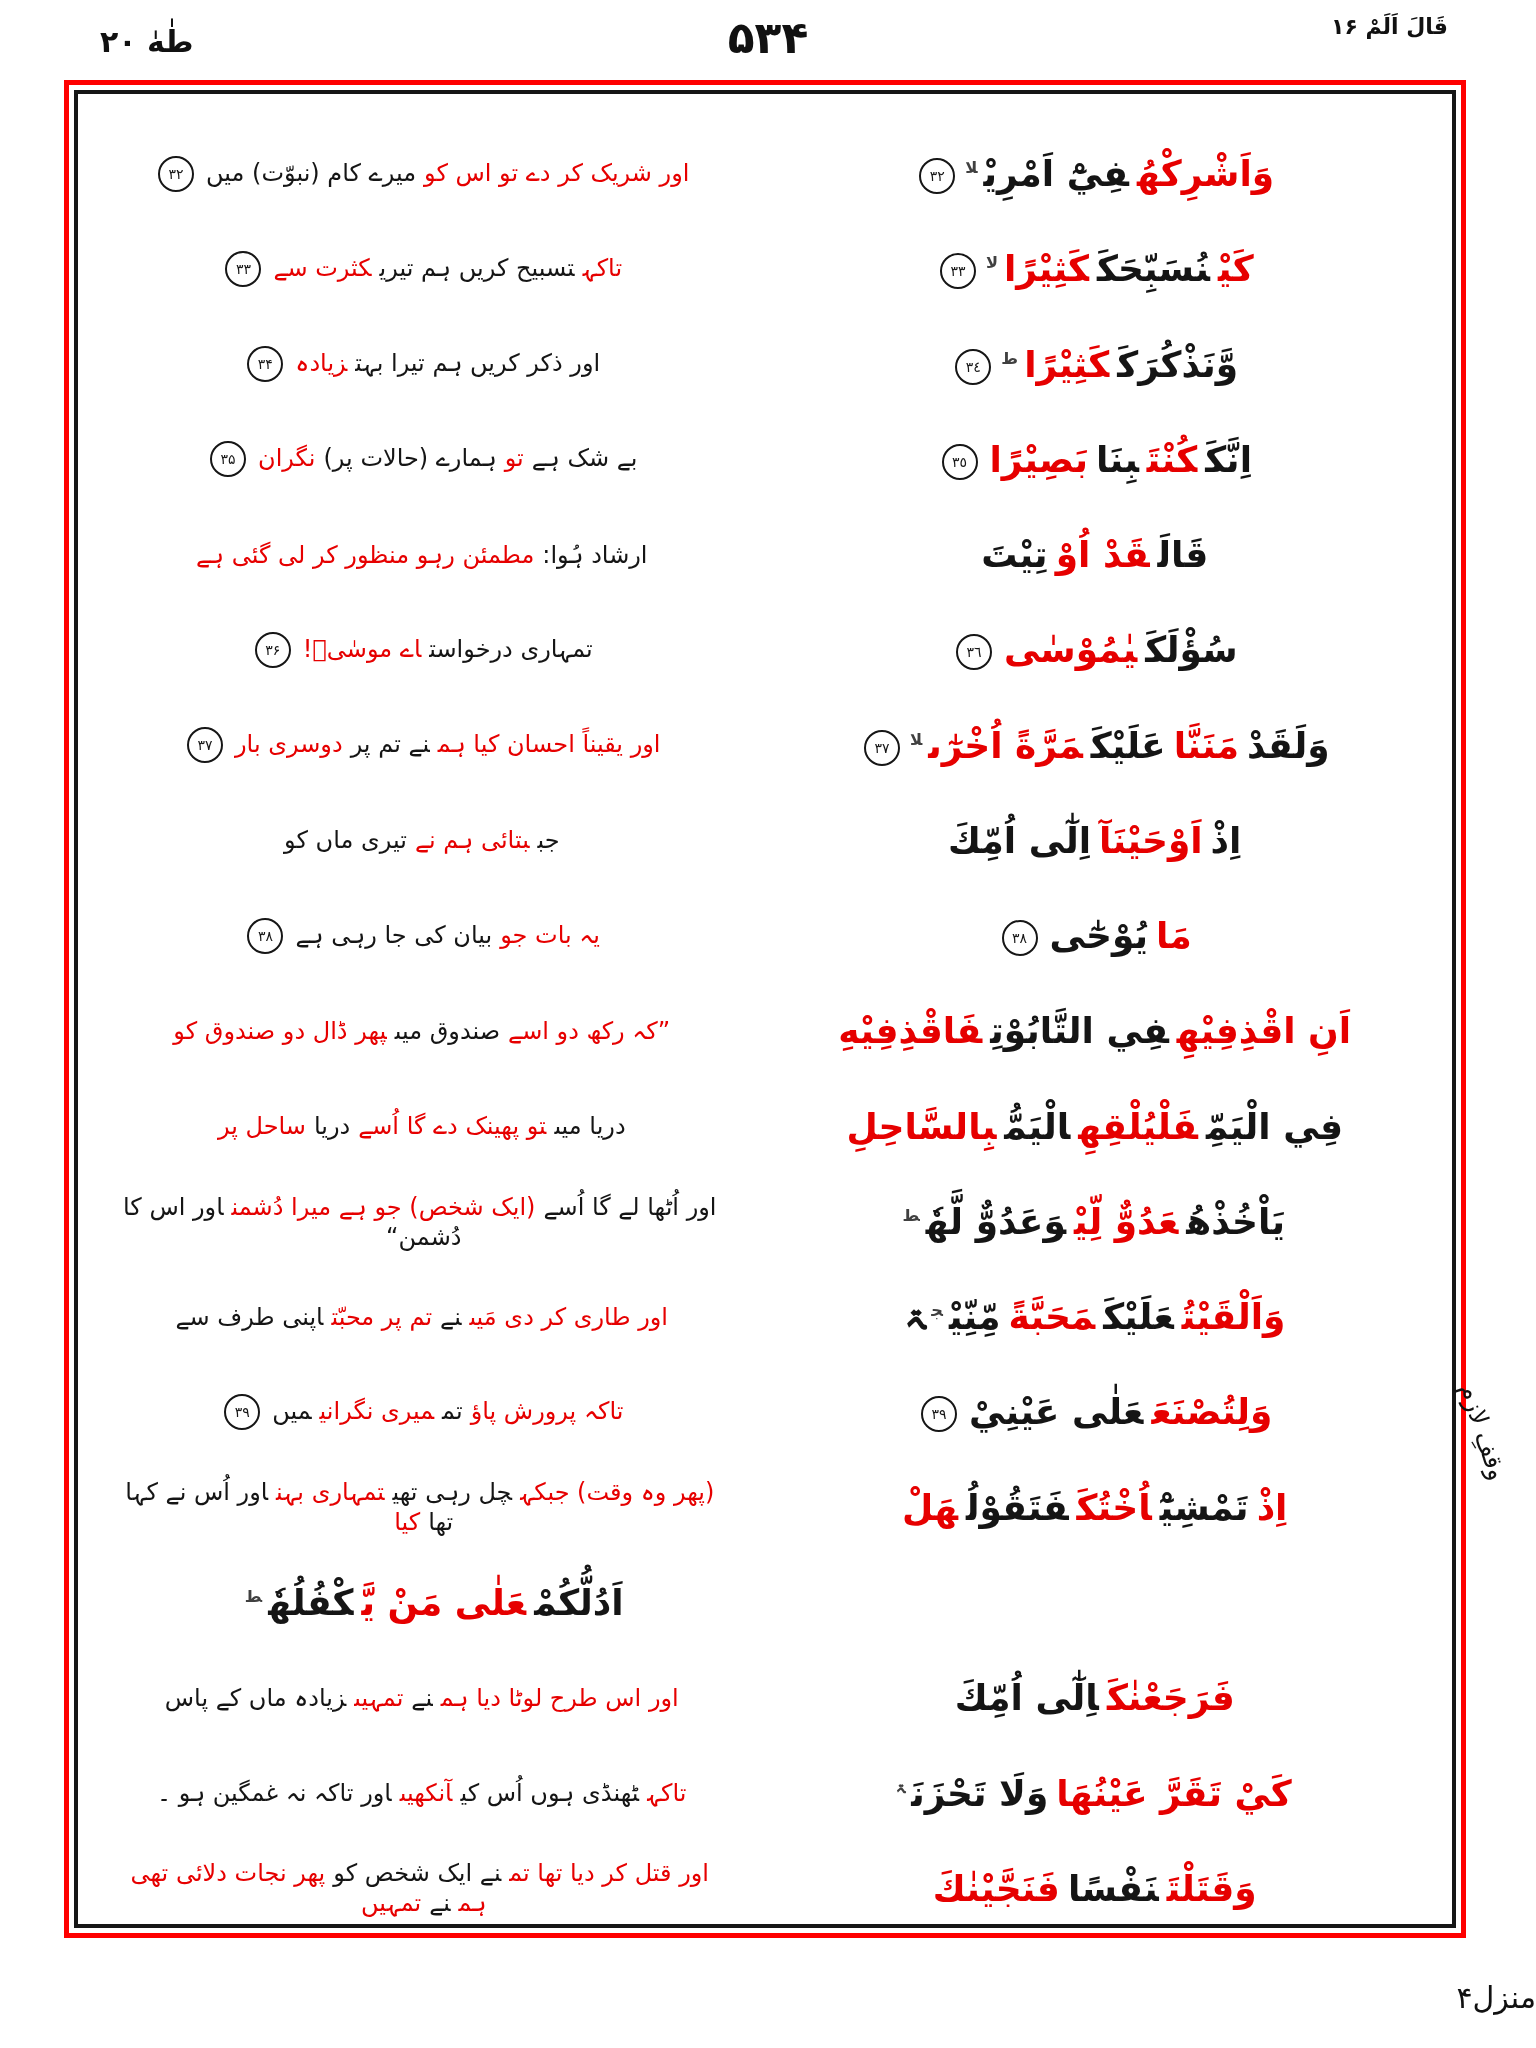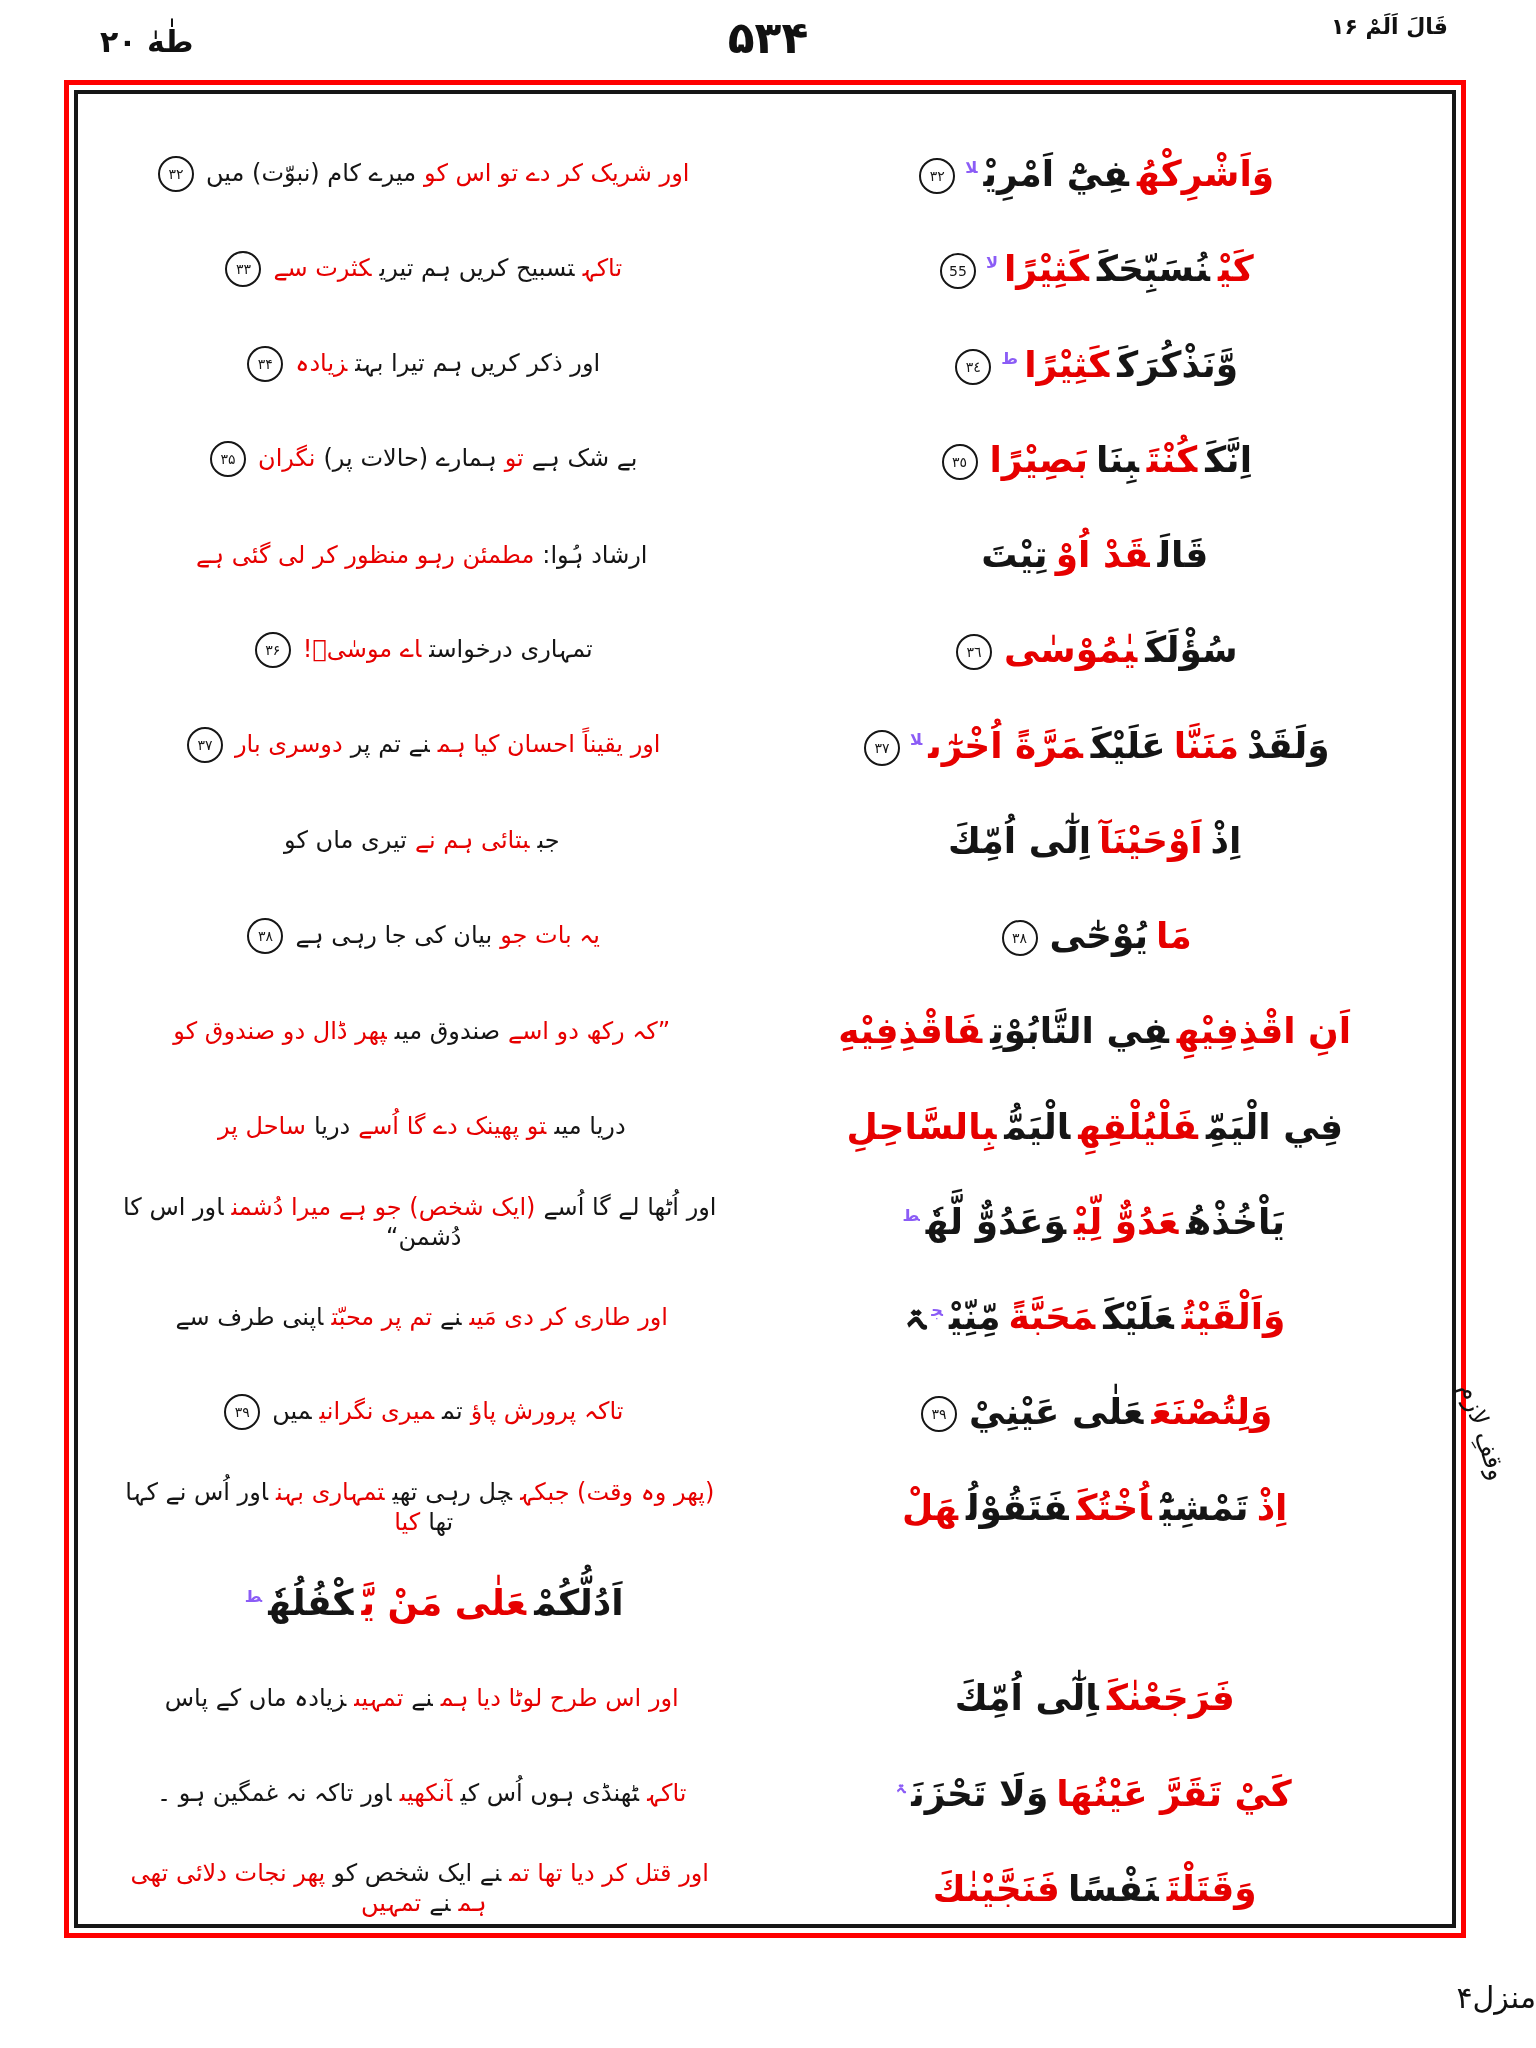--- a/index.html
+++ b/index.html
@@ -22,21 +22,21 @@
     display:flex;flex-direction:column;padding:10px 14px;
   }
   
   .row{flex:1;display:flex;align-items:center;min-height:0;}
   .cell{direction:rtl;text-align:center;line-height:1.25;margin-top:44px;}
   .urdu-cell{width:49%;font-size:24px;padding:0 6px;box-sizing:border-box;}
   .arabic-cell{width:51%;font-size:36px;font-weight:bold;padding:0 6px;box-sizing:border-box;line-height:1.2;}
   .seg{margin:0 4px;}
   .red{color:#e60000;}
   .black{color:#151515;}
-  .mark{font-size:0.45em;vertical-align:super;color:#8b5cf6;font-weight:bold;margin:0 2px;}
+  .mark{font-size:0.45em;vertical-align:super;color:#404040;font-weight:bold;margin:0 2px;}
   .num{
     display:inline-flex;align-items:center;justify-content:center;
     width:32px;height:32px;border:2px solid #161616;border-radius:50%;
     font-size:14px;font-weight:normal;color:#161616;margin:0 8px;vertical-align:middle;
     line-height:1;background:#fff;flex:none;
   }
   
   .margin-note{
     position:absolute;left:1466px;top:1332px;width:150px;
     transform:rotate(72deg);transform-origin:left top;
@@ -58,21 +58,21 @@
 
 <div class="frame">
   <div class="frame-inner">
     <div id="rows" style="display:flex;flex-direction:column;flex:1;min-height:0;">
         <div class="row">
           <div class="cell urdu-cell" dir="rtl"><span class="seg red">اور شریک کر دے تو اس کو</span><span class="seg black">میرے کام (نبوّت) میں</span><span class="num">۳۲</span></div>
           <div class="cell arabic-cell" dir="rtl"><span class="seg red">وَاَشْرِكْهُ</span><span class="seg black">فِيْٓ اَمْرِيْ</span><span class="seg mark">لا</span><span class="num">٣٢</span></div>
         </div>
         <div class="row">
           <div class="cell urdu-cell" dir="rtl"><span class="seg red">تاکہ</span><span class="seg black">تسبیح کریں ہم تیری</span><span class="seg red">کثرت سے</span><span class="num">۳۳</span></div>
-          <div class="cell arabic-cell" dir="rtl"><span class="seg red">كَيْ</span><span class="seg black">نُسَبِّحَكَ</span><span class="seg red">كَثِيْرًا</span><span class="seg mark">لا</span><span class="num">55</span></div>
+          <div class="cell arabic-cell" dir="rtl"><span class="seg red">كَيْ</span><span class="seg black">نُسَبِّحَكَ</span><span class="seg red">كَثِيْرًا</span><span class="seg mark">لا</span><span class="num">٣٣</span></div>
         </div>
         <div class="row">
           <div class="cell urdu-cell" dir="rtl"><span class="seg black">اور ذکر کریں ہم تیرا بہت</span><span class="seg red">زیادہ</span><span class="num">۳۴</span></div>
           <div class="cell arabic-cell" dir="rtl"><span class="seg black">وَّنَذْكُرَكَ</span><span class="seg red">كَثِيْرًا</span><span class="seg mark">ط</span><span class="num">٣٤</span></div>
         </div>
         <div class="row">
           <div class="cell urdu-cell" dir="rtl"><span class="seg black">بے شک ہے</span><span class="seg red">تو</span><span class="seg black">ہمارے (حالات پر)</span><span class="seg red">نگران</span><span class="num">۳۵</span></div>
           <div class="cell arabic-cell" dir="rtl"><span class="seg black">اِنَّكَ</span><span class="seg red">كُنْتَ</span><span class="seg black">بِنَا</span><span class="seg red">بَصِيْرًا</span><span class="num">٣٥</span></div>
         </div>
         <div class="row">

